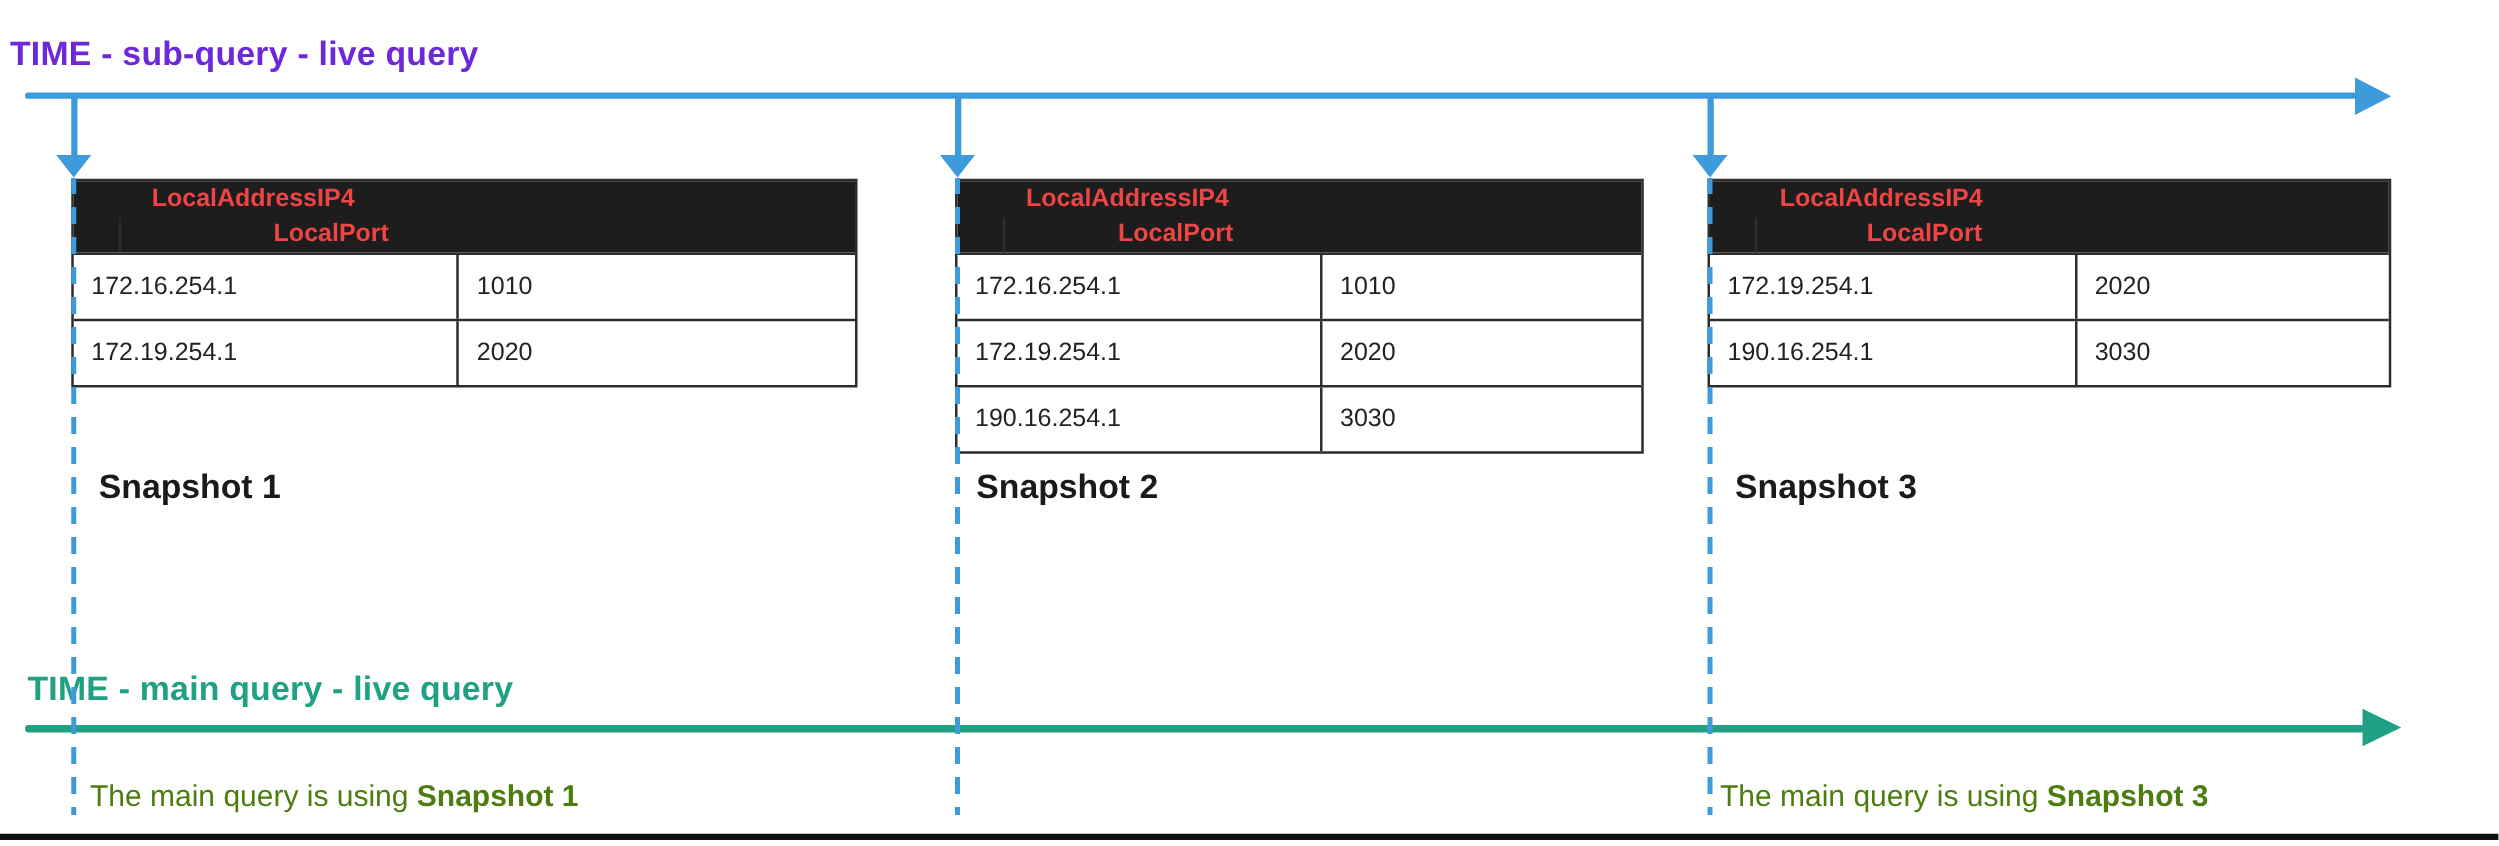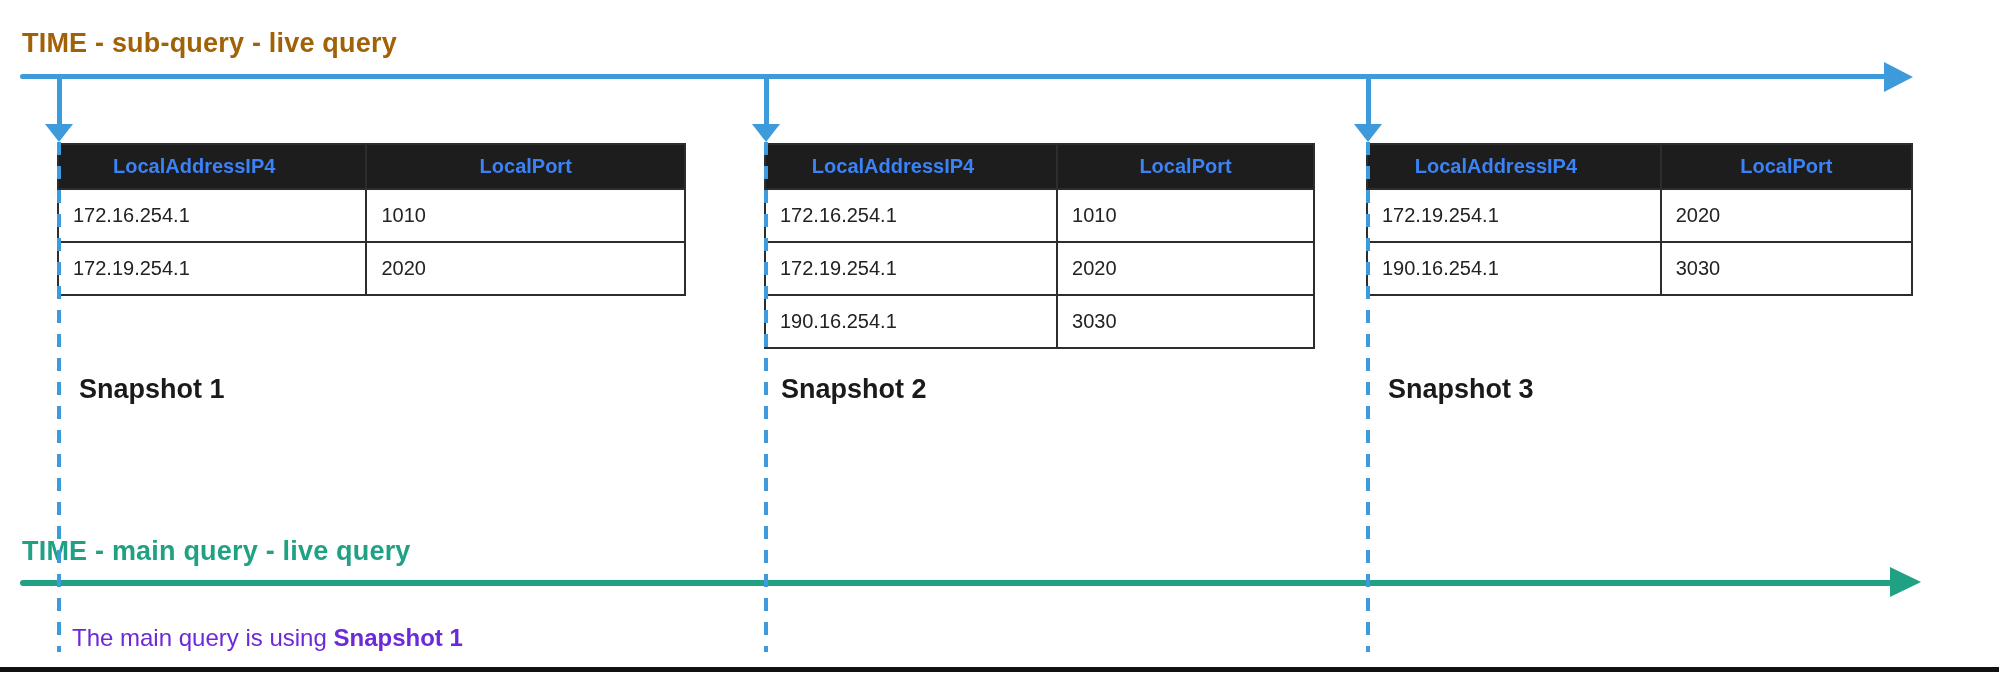--- a/index.html
+++ b/index.html
@@ -14,21 +14,21 @@
   }
 
   .tl-title {
     position: absolute;
     font-size: 27px;
     font-weight: bold;
     line-height: 34px;
     letter-spacing: 0.2px;
     white-space: nowrap;
   }
-  .tl-title.blue  { color: #a16207; left: 22px; top: 26px; }
+  .tl-title.blue  { color: #6d28d9; left: 8px; top: 26px; }
   .tl-title.green { color: #21a183; left: 22px; top: 534px; }
 
   .tl-line {
     position: absolute;
     border-radius: 3px;
   }
   .tl-line.blue  { left: 20px; top: 74px;  width: 1866px; height: 5px; background: #3d9bdc; }
   .tl-line.green { left: 20px; top: 580px; width: 1872px; height: 6px; background: #21a183; }
 
   .arrow-right {
@@ -61,21 +61,21 @@
   }
 
   .snap-table {
     position: absolute;
     top: 143px;
     border: 2px solid #2d2d2d;
     background: #ffffff;
     box-sizing: border-box;
     z-index: 2;
   }
-  .thead { display: flex; background: #1d1d1d; color: #3b82f6; height: 43px; }
+  .thead { display: flex; background: #1d1d1d; color: #ef4444; height: 57px; flex-direction: column; }
   .th {
     display: flex; align-items: center; justify-content: center;
     font-weight: bold; font-size: 20px;
     box-sizing: border-box; height: 100%;
   }
   .trow { display: flex; height: 51px; border-top: 2px solid #2d2d2d; justify-content: flex-end; }
   .td {
     display: flex; align-items: center;
     padding-left: 14px; font-size: 20px; color: #222222;
     box-sizing: border-box; height: 100%;
@@ -102,21 +102,21 @@
   }
   .snap-label.s1 { left: 79px; }
   .snap-label.s2 { left: 781px; }
   .snap-label.s3 { left: 1388px; }
 
   .caption {
     position: absolute;
     top: 620px;
     font-size: 24px;
     line-height: 36px;
-    color: #6d28d9;
+    color: #4d7c0f;
     white-space: nowrap;
     z-index: 6;
   }
   .caption b { font-weight: bold; }
   .caption.c1 { left: 72px; }
   .caption.c2 { left: 777px; }
   .caption.c3 { left: 1376px; }
 
   .bottom-line {
     position: absolute;
@@ -195,16 +195,17 @@
 
   <div class="snap-label s1">Snapshot 1</div>
   <div class="snap-label s2">Snapshot 2</div>
   <div class="snap-label s3">Snapshot 3</div>
 
   <div class="tl-title green">TIME - main query - live query</div>
   <div class="tl-line green"></div>
   <div class="arrow-right green"></div>
 
   <div class="caption c1"><span>The main query is using </span><b>Snapshot 1</b></div>
+  <div class="caption c3"><span>The main query is using </span><b>Snapshot 3</b></div>
 
   <div class="bottom-line"></div>
 
 </div>
 
 </body></html>

